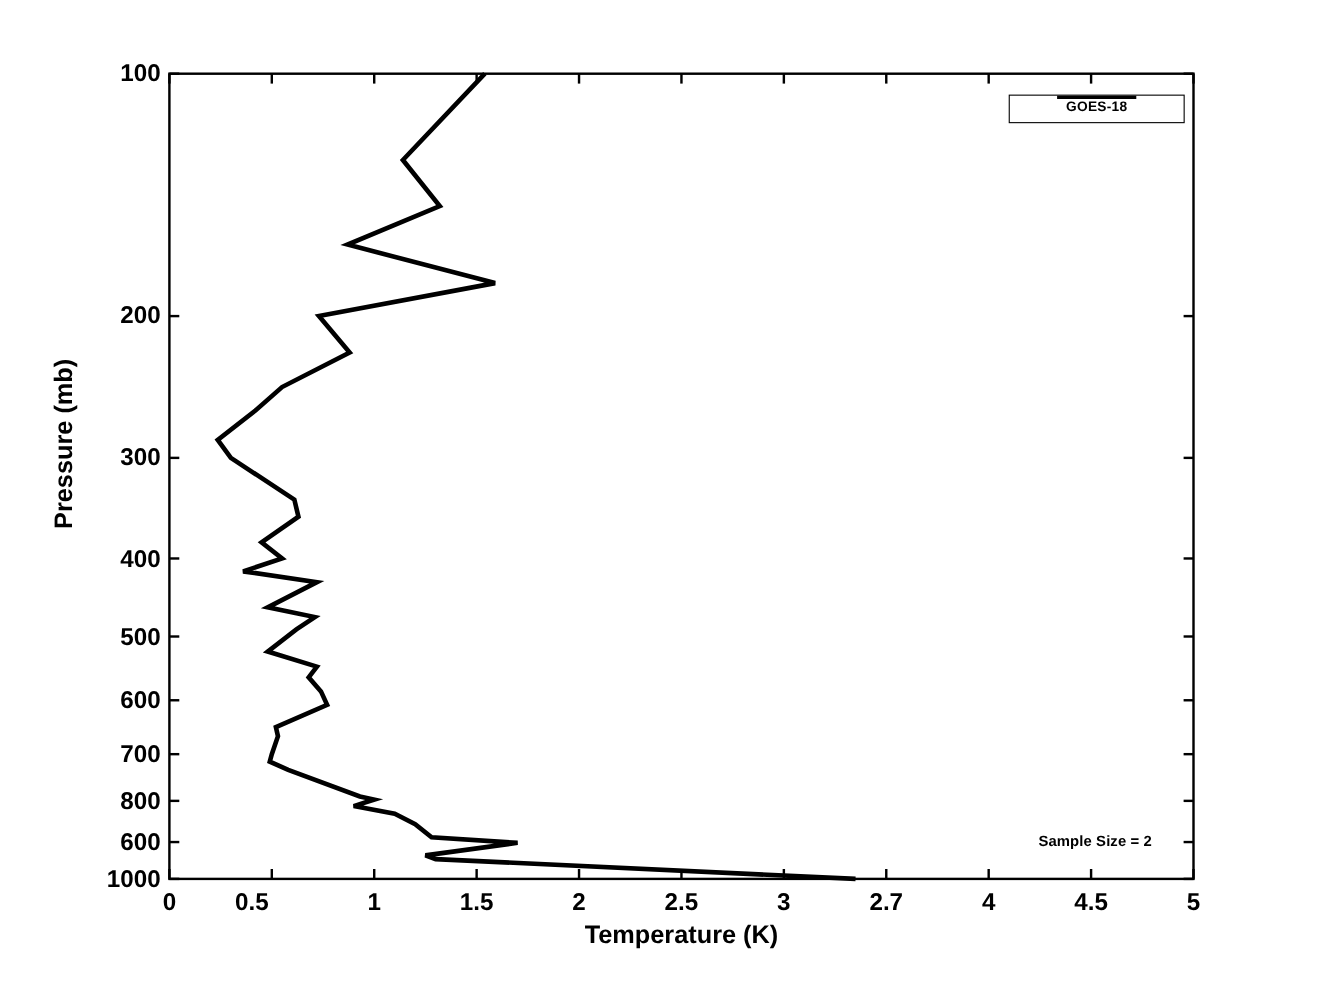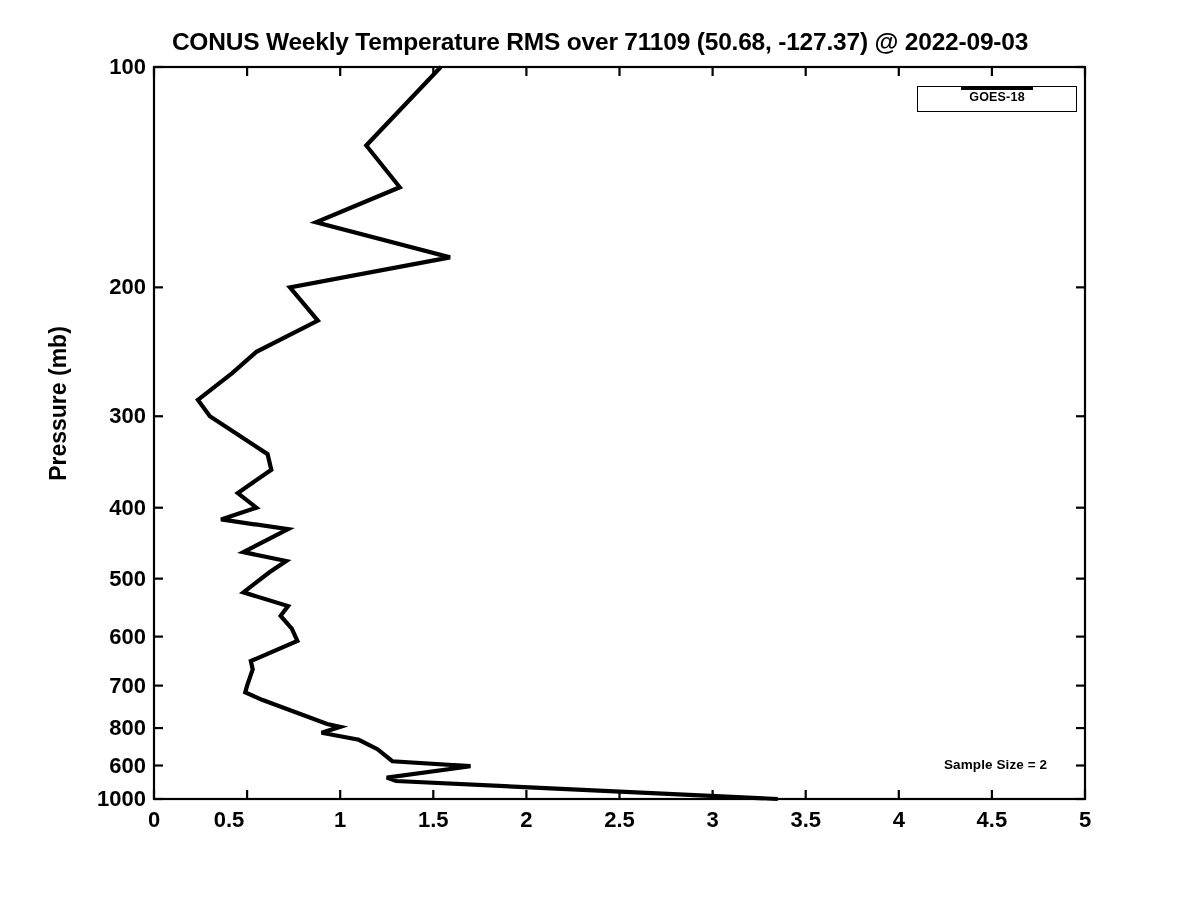--- a/index.html
+++ b/index.html
@@ -107,23 +107,23 @@
     font-weight: bold;
     letter-spacing: 0.1px;
     white-space: nowrap;
   }
 </style>
 </head>
 <body>
 
 <div id="figure">
 
-  <div id="plot-title">CONUS Weekly Temperature RMS over 71109 (50.68, -127.37) @ 2022-09-03</div>
 
   <div id="ylabel">Pressure (mb)</div>
+  <div id="xlabel">Temperature (K)</div>
 
   <svg id="axes-svg" width="1200" height="900">
     <g id="axes-frame">
         <rect x="154" y="67" width="931" height="732" fill="none" stroke="#000000" stroke-width="2.2"></rect>
       </g>
     <g id="ticks">
         <line x1="154" y1="67" x2="163" y2="67" stroke="#000000" stroke-width="2.2"></line>
         <line x1="1085" y1="67" x2="1076" y2="67" stroke="#000000" stroke-width="2.2"></line>
         <line x1="154" y1="287.3539568260343" x2="163" y2="287.3539568260343" stroke="#000000" stroke-width="2.2"></line>
         <line x1="1085" y1="287.3539568260343" x2="1076" y2="287.3539568260343" stroke="#000000" stroke-width="2.2"></line>
@@ -184,21 +184,21 @@
       <div class="tick-label-y" style="right: 1054px; top: 799px;">1000</div>
     </div>
   <div id="tick-labels-x">
       <div class="tick-label-x" style="left: 154px; top: 807px;">0</div>
       <div class="tick-label-x" style="left: 229px; top: 807px;">0.5</div>
       <div class="tick-label-x" style="left: 340.2px; top: 807px;">1</div>
       <div class="tick-label-x" style="left: 433.3px; top: 807px; text-align: right;">1.5</div>
       <div class="tick-label-x" style="left: 526.4px; top: 807px;">2</div>
       <div class="tick-label-x" style="left: 619.5px; top: 807px;">2.5</div>
       <div class="tick-label-x" style="left: 712.6px; top: 807px;">3</div>
-      <div class="tick-label-x" style="left: 805.7px; top: 807px;">3.5</div>
+      <div class="tick-label-x" style="left: 805.7px; top: 807px;">2.7</div>
       <div class="tick-label-x" style="left: 898.8px; top: 807px;">4</div>
       <div class="tick-label-x" style="left: 991.9px; top: 807px;">4.5</div>
       <div class="tick-label-x" style="left: 1085px; top: 807px;">5</div>
     </div>
 
   <div id="legend-box">
     <div id="legend-swatch" style="border-top-color: rgb(0, 0, 0);"></div>
     <div id="legend-label">GOES-18</div>
   </div>
 

